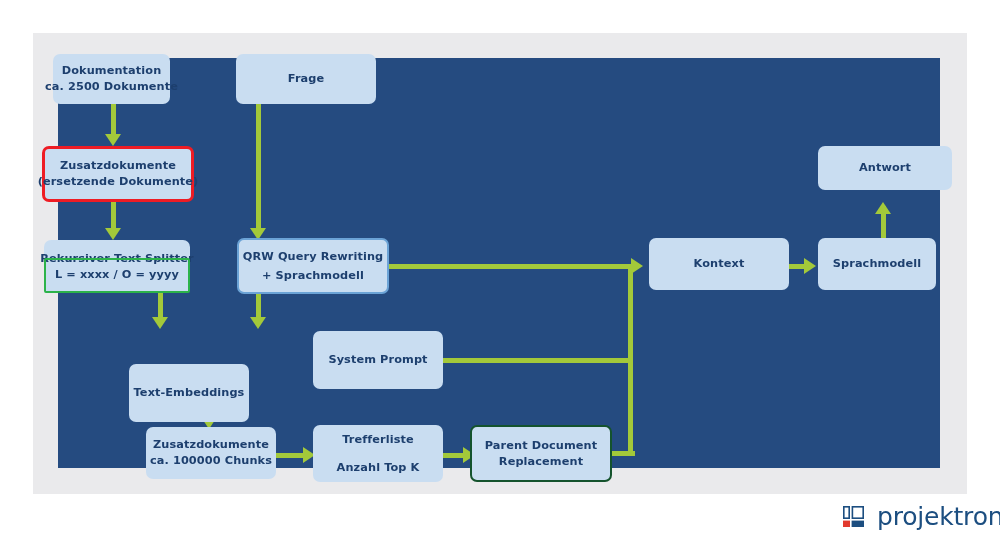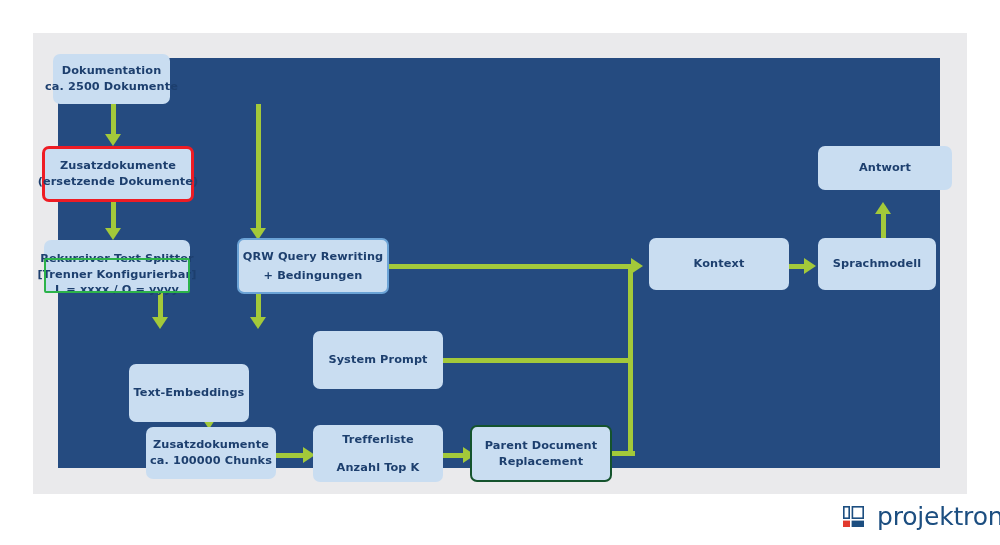--- a/index.html
+++ b/index.html
@@ -160,36 +160,38 @@
   <div class="arrowhead right" style="left:804px; top:258px;"></div>
 
   <div class="seg v" style="left:881px; top:206px; height:32px;"></div>
   <div class="arrowhead up" style="left:875px; top:202px;"></div>
 
   <div class="node" style="left:53px; top:54px; width:117px; height:50px;">
     <span class="ln">Dokumentation</span>
     <span class="ln">ca. 2500 Dokumente</span>
   </div>
 
+  <div class="node" style="left:236px; top:54px; width:140px; height:50px;">
+    <span class="ln">Frage</span>
+  </div>
 
   <div class="node red-outline" style="left:42px; top:146px; width:152px; height:56px;">
     <span class="ln">Zusatzdokumente</span>
     <span class="ln">(ersetzende Dokumente)</span>
   </div>
 
   <div class="node" style="left:44px; top:240px; width:146px; height:53px; justify-content:flex-start; padding-top:11px;">
     <span class="ln">Rekursiver Text Splitter</span>
-    <span class="ln">[Trenner Konfigurierbar]</span>
     <span class="ln">L = xxxx / O = yyyy</span>
   </div>
   <div class="green-box" style="left:44px; top:258px; width:146px; height:35px;"></div>
 
   <div class="node qrw-outline spaced" style="left:237px; top:238px; width:152px; height:56px;">
     <span class="ln" style="margin-top:0;">QRW Query Rewriting</span>
-    <span class="ln" style="margin-top:3px;">+ Bedingungen</span>
+    <span class="ln" style="margin-top:3px;">+ Sprachmodell</span>
   </div>
 
   <div class="node" style="left:129px; top:331px; width:120px; height:58px;margin-top:33px;">
     <span class="ln">Text-Embeddings</span>
   </div>
 
   <div class="node" style="left:313px; top:331px; width:130px; height:58px;">
     <span class="ln">System Prompt</span>
   </div>
 

